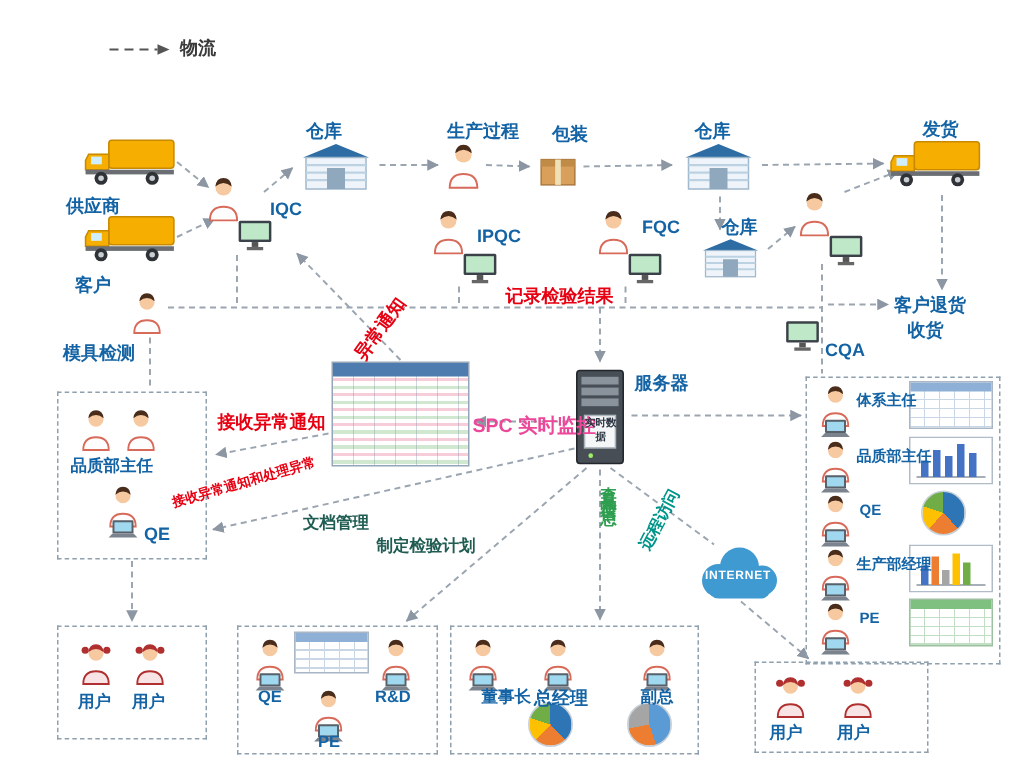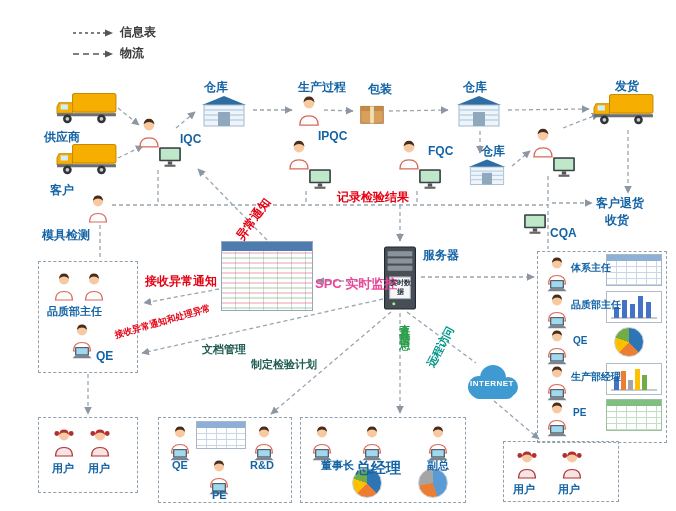--- a/index.html
+++ b/index.html
@@ -157,27 +157,20 @@
       <line x1="407" y1="312" x2="476" y2="363"></line>
       <line x1="494" y1="401" x2="539" y2="439" marker-end="url(#arr)"></line>
       <line x1="100" y1="225" x2="100" y2="259"></line>
     </g>
   </svg>
 
 
   <div class="legend">
     <div class="legend-row">
       <svg width="42" height="10" viewBox="0 0 42 10">
-        <line x1="1" y1="5" x2="33" y2="5" stroke="#555" stroke-width="1.3" stroke-dasharray="3 3"></line>
-        <path d="M33,1.5 L41,5 L33,8.5 Z" fill="#555"></path>
-      </svg>
-      <span>信息表</span>
-    </div>
-    <div class="legend-row">
-      <svg width="42" height="10" viewBox="0 0 42 10">
         <line x1="1" y1="5" x2="33" y2="5" stroke="#555" stroke-width="1.3" stroke-dasharray="6 4"></line>
         <path d="M33,1.5 L41,5 L33,8.5 Z" fill="#555"></path>
       </svg>
       <span>物流</span>
     </div>
   </div>
 
   <svg class="node" style="left:56px;top:90px;width:62px;height:36px" viewBox="0 0 60 34">
       <use href="#sym-truck"></use>
     </svg>
@@ -229,21 +222,21 @@
     </svg>
 
   <div class="station" style="left:286px;top:138px">
     <svg class="st-m" viewBox="0 0 22 20">
         <use href="#sym-monitor"></use>
       </svg>
     <svg class="st-p" viewBox="0 0 24 30">
         <use href="#sym-person"></use>
       </svg>
   </div>
-  <div class="lbl" style="left:318px;top:130px">IPQC</div>
+  <div class="lbl" style="left:318px;top:151px">IPQC</div>
 
   <div class="station" style="left:396px;top:138px">
     <svg class="st-m" viewBox="0 0 22 20">
         <use href="#sym-monitor"></use>
       </svg>
     <svg class="st-p" viewBox="0 0 24 30">
         <use href="#sym-person"></use>
       </svg>
   </div>
   <div class="lbl" style="left:428px;top:145px">FQC</div>
@@ -434,21 +427,21 @@
   </div>
   <div class="lbl" style="left:321px;top:459px;font-size:11px">董事长</div>
   <div class="pl" style="left:358px;top:424px">
     <svg class="pl-p" viewBox="0 0 24 30">
         <use href="#sym-person"></use>
       </svg>
     <svg class="pl-l" viewBox="0 0 26 16">
         <use href="#sym-laptop"></use>
       </svg>
   </div>
-  <div class="lbl" style="left:356px;top:459px;font-size:15px">总经理</div>
+  <div class="lbl" style="left:356px;top:459px;font-size:12px">总经理</div>
   <div class="pl" style="left:424px;top:424px">
     <svg class="pl-p" viewBox="0 0 24 30">
         <use href="#sym-person"></use>
       </svg>
     <svg class="pl-l" viewBox="0 0 26 16">
         <use href="#sym-laptop"></use>
       </svg>
   </div>
   <div class="lbl" style="left:427px;top:459px;font-size:11px">副总</div>
   <div class="pie pieA" style="left:352px;top:468px;width:30px;height:30px"></div>

